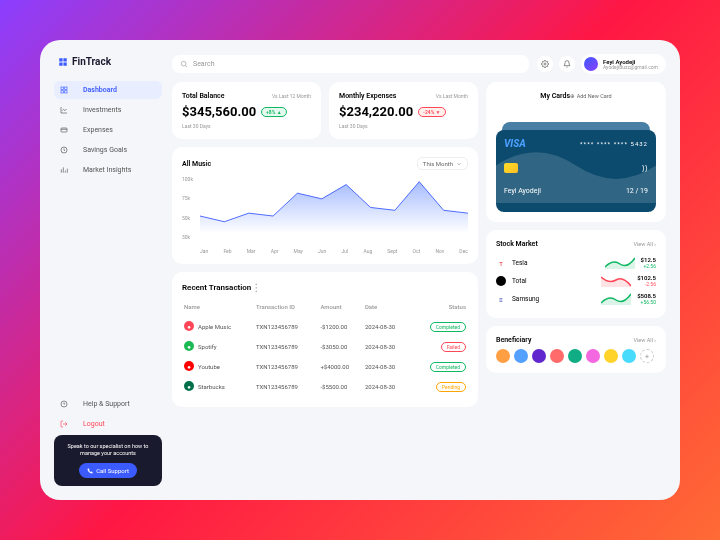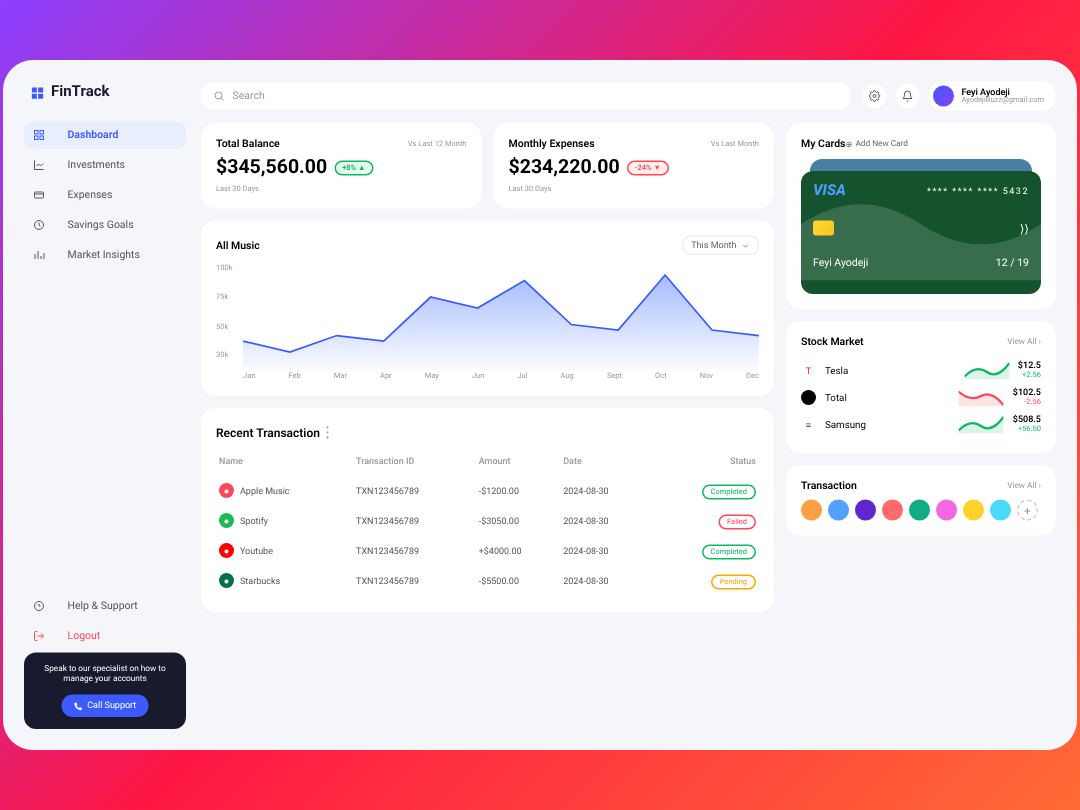--- a/index.html
+++ b/index.html
@@ -1,17 +1,17 @@
 <!DOCTYPE html>
 <html><head>
 <meta charset="utf-8">
 <style>
 *{box-sizing:border-box;margin:0;padding:0;font-family:-apple-system,BlinkMacSystemFont,'Segoe UI',Roboto,sans-serif}
 body{background:linear-gradient(135deg,#8b3fff 0%,#ff1744 50%,#ff6b35 100%);width:720px;height:540px;display:flex;align-items:center;justify-content:center}
-.tablet{width:716px;height:460px;background:#f5f6fa;border-radius:20px;padding:14px;display:flex;gap:10px;overflow:hidden}
+.tablet{width:640px;height:460px;background:#f5f6fa;border-radius:20px;padding:14px;display:flex;gap:10px;overflow:hidden}
 .sidebar{width:108px;display:flex;flex-direction:column;gap:8px}
 .logo{display:flex;align-items:center;gap:4px;font-weight:700;font-size:10px;color:#1a1a2e;padding:2px 4px}
 .logo svg{width:10px;height:10px}
 .nav{display:flex;flex-direction:column;gap:2px;margin-top:4px}
 .nav-item{display:flex;align-items:center;gap:15px;padding:5px 6px;border-radius:6px;font-size:7px;color:#555;cursor:pointer}
 .nav-item.active{background:#e8edff;color:#3b5bff;font-weight:600}
 .nav-item svg{width:8px;height:8px}
 .nav-bottom{margin-top:auto;display:flex;flex-direction:column;gap:2px}
 .logout{color:#ff4757}
 .support-box{background:#1a1a2e;border-radius:8px;padding:8px 6px;color:#fff;text-align:center;font-size:5.5px;line-height:1.4}
@@ -56,25 +56,25 @@
 .trans-table th{text-align:left;color:#999;font-weight:500;padding-bottom:5px}
 .trans-table td{padding:4px 0;color:#555}
 .trans-name{display:flex;align-items:center;gap:4px}
 .trans-icon{width:10px;height:10px;border-radius:50%;display:flex;align-items:center;justify-content:center;font-size:6px;color:#fff}
 .amt-neg{color:#ff4757}
 .amt-pos{color:#0fb863}
 .status{font-size:5px;padding:1px 5px;border-radius:6px;border:1px solid}
 .status.completed{color:#0fb863;border-color:#0fb863}
 .status.failed{color:#ff4757;border-color:#ff4757}
 .status.pending{color:#ffa502;border-color:#ffa502}
-.mycards-head{display:flex;justify-content:flex-start;align-items:center;margin-bottom:6px}
+.mycards-head{display:flex;justify-content:center;align-items:center;margin-bottom:22px}
 .add-card{font-size:5.5px;color:#666;display:flex;align-items:center;gap:2px}
 .credit-card{position:relative;height:90px}
 .cc-back{position:absolute;top:0;left:6px;right:6px;height:20px;background:#4a7fa5;border-radius:8px}
-.cc-front{position:absolute;top:8px;left:0;right:0;bottom:0;background:#14532d;border-radius:8px;padding:8px;color:#fff;overflow:hidden}
+.cc-front{position:absolute;top:8px;left:0;right:0;bottom:0;background:#0c4a6e;border-radius:8px;padding:8px;color:#fff;overflow:hidden}
 .cc-wave{position:absolute;inset:0;opacity:.15}
 .cc-top{display:flex;justify-content:space-between;align-items:center;font-size:6px}
 .visa{font-weight:800;font-style:italic;font-size:10px;color:#4a9fff}
 .cc-num{letter-spacing:1px;font-size:6px}
 .cc-chip-row{display:flex;justify-content:space-between;align-items:center;margin-top:14px}
 .chip{width:14px;height:10px;background:linear-gradient(135deg,#ffd700,#ffb300);border-radius:2px}
 .wifi{font-size:8px}
 .cc-bottom{display:flex;justify-content:space-between;margin-top:14px;font-size:7px}
 .stock-head{display:flex;justify-content:space-between;align-items:center;margin-bottom:6px}
 .viewall{font-size:5.5px;color:#999}
@@ -393,21 +393,21 @@
                 <div class="stock-vals">
                   <div class="stock-price">$508.5</div>
                   <div class="stock-change up">+56.50</div>
                 </div>
               </div>
             </div>
         </div>
 
         <div class="card">
           <div class="benef-head">
-              <span class="stat-title">Transaction</span>
+              <span class="stat-title">Beneficiary</span>
               <span class="viewall">View All ›</span>
             </div>
           <div class="benef-row" id="benef">
               <div class="benef-av" style="background: rgb(255, 159, 67);"></div>
               <div class="benef-av" style="background: rgb(84, 160, 255);"></div>
               <div class="benef-av" style="background: rgb(95, 39, 205);"></div>
               <div class="benef-av" style="background: rgb(255, 107, 107);"></div>
               <div class="benef-av" style="background: rgb(16, 172, 132);"></div>
               <div class="benef-av" style="background: rgb(243, 104, 224);"></div>
               <div class="benef-av" style="background: rgb(255, 211, 42);"></div>

